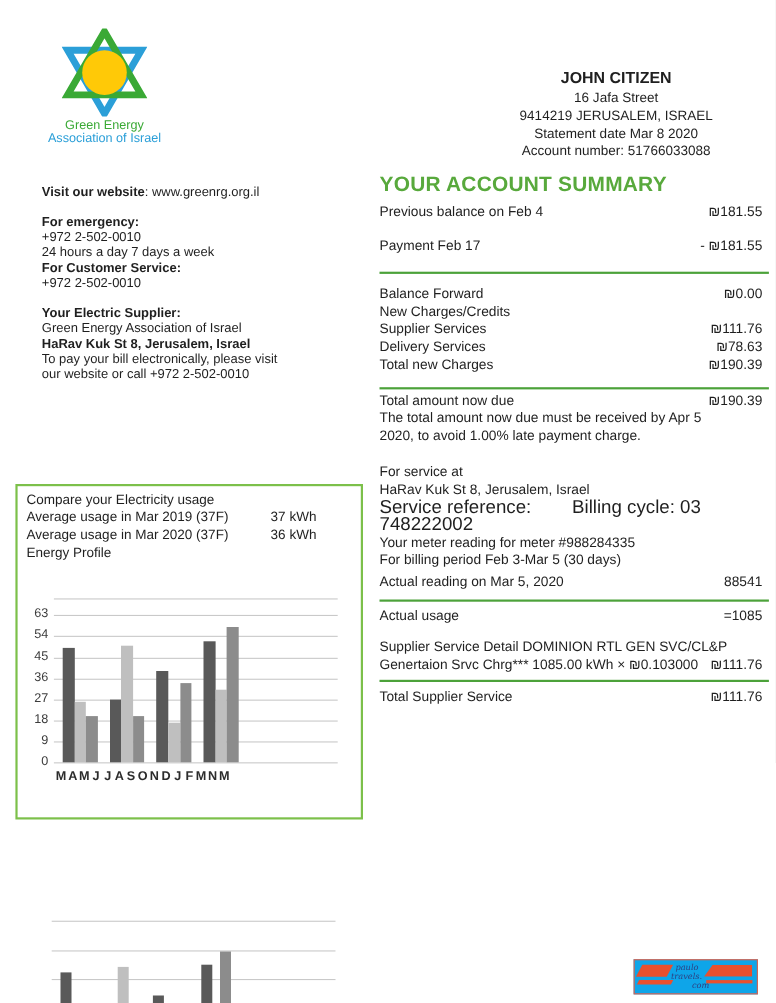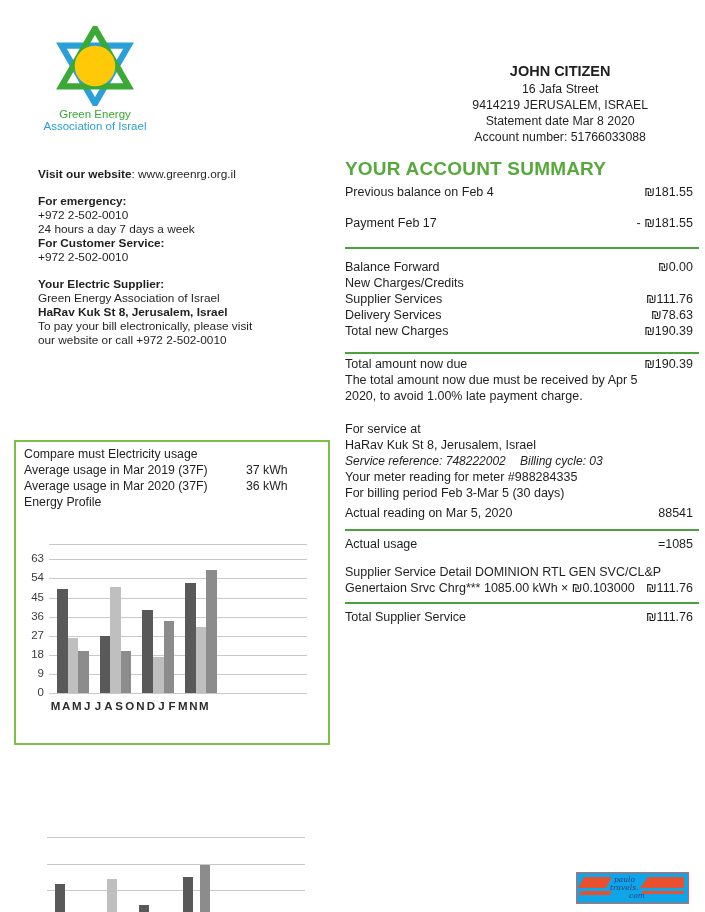--- a/index.html
+++ b/index.html
@@ -28,21 +28,21 @@
   .summary { position:absolute; left:345px; top:158px; width:354px; font-size:12.5px; }
   .summary h1 { font-size:19px; line-height:22px; font-weight:bold; color:#58a93c;
                 letter-spacing:0.2px; }
   .row { display:flex; justify-content:space-between; line-height:16px; }
   .row .amt { padding-right:6px; white-space:nowrap; }
   .sep { height:2px; background:#4ca23a; }
   .mt2{margin-top:2px}.mt4{margin-top:4px}.mt5{margin-top:5px}.mt6{margin-top:6px}
   .mt8{margin-top:8px}.mt10{margin-top:10px}.mt12{margin-top:12px}.mt13{margin-top:13px}
   .mt15{margin-top:15px}.mt16{margin-top:16px}.mt17{margin-top:17px}
   .line { line-height:16px; }
-  .refrow { display:flex; line-height:16px; font-size:12px;font-style:italic; }
+  .refrow { display:flex; line-height:16px; font-size:17px; }
   .refrow .ref { width:175px; }
 
   
   .compare-box { position:absolute; left:14px; top:440px; width:316px; height:305px;
                  border:2px solid #7cc04a; font-size:12.3px; }
   .compare-box .txt { position:absolute; left:8px; top:4px; right:8px; }
   .cmp-row { display:flex; line-height:16px; }
   .cmp-row .lbl { width:222px; }
 
   
@@ -190,21 +190,21 @@
     <div class="sep mt6"></div>
 
     <div class="row mt5">
       <span>Total Supplier Service</span>
       <span class="amt">₪111.76</span>
     </div>
   </div>
 
   <div class="compare-box">
     <div class="txt">
-      <div class="cmp-row">Compare must Electricity usage</div>
+      <div class="cmp-row">Compare your Electricity usage</div>
       <div class="cmp-row">
         <span class="lbl">Average usage in Mar 2019 (37F)</span>
         <span>37 kWh</span>
       </div>
       <div class="cmp-row">
         <span class="lbl">Average usage in Mar 2020 (37F)</span>
         <span>36 kWh</span>
       </div>
       <div class="cmp-row">Energy Profile</div>
     </div>

